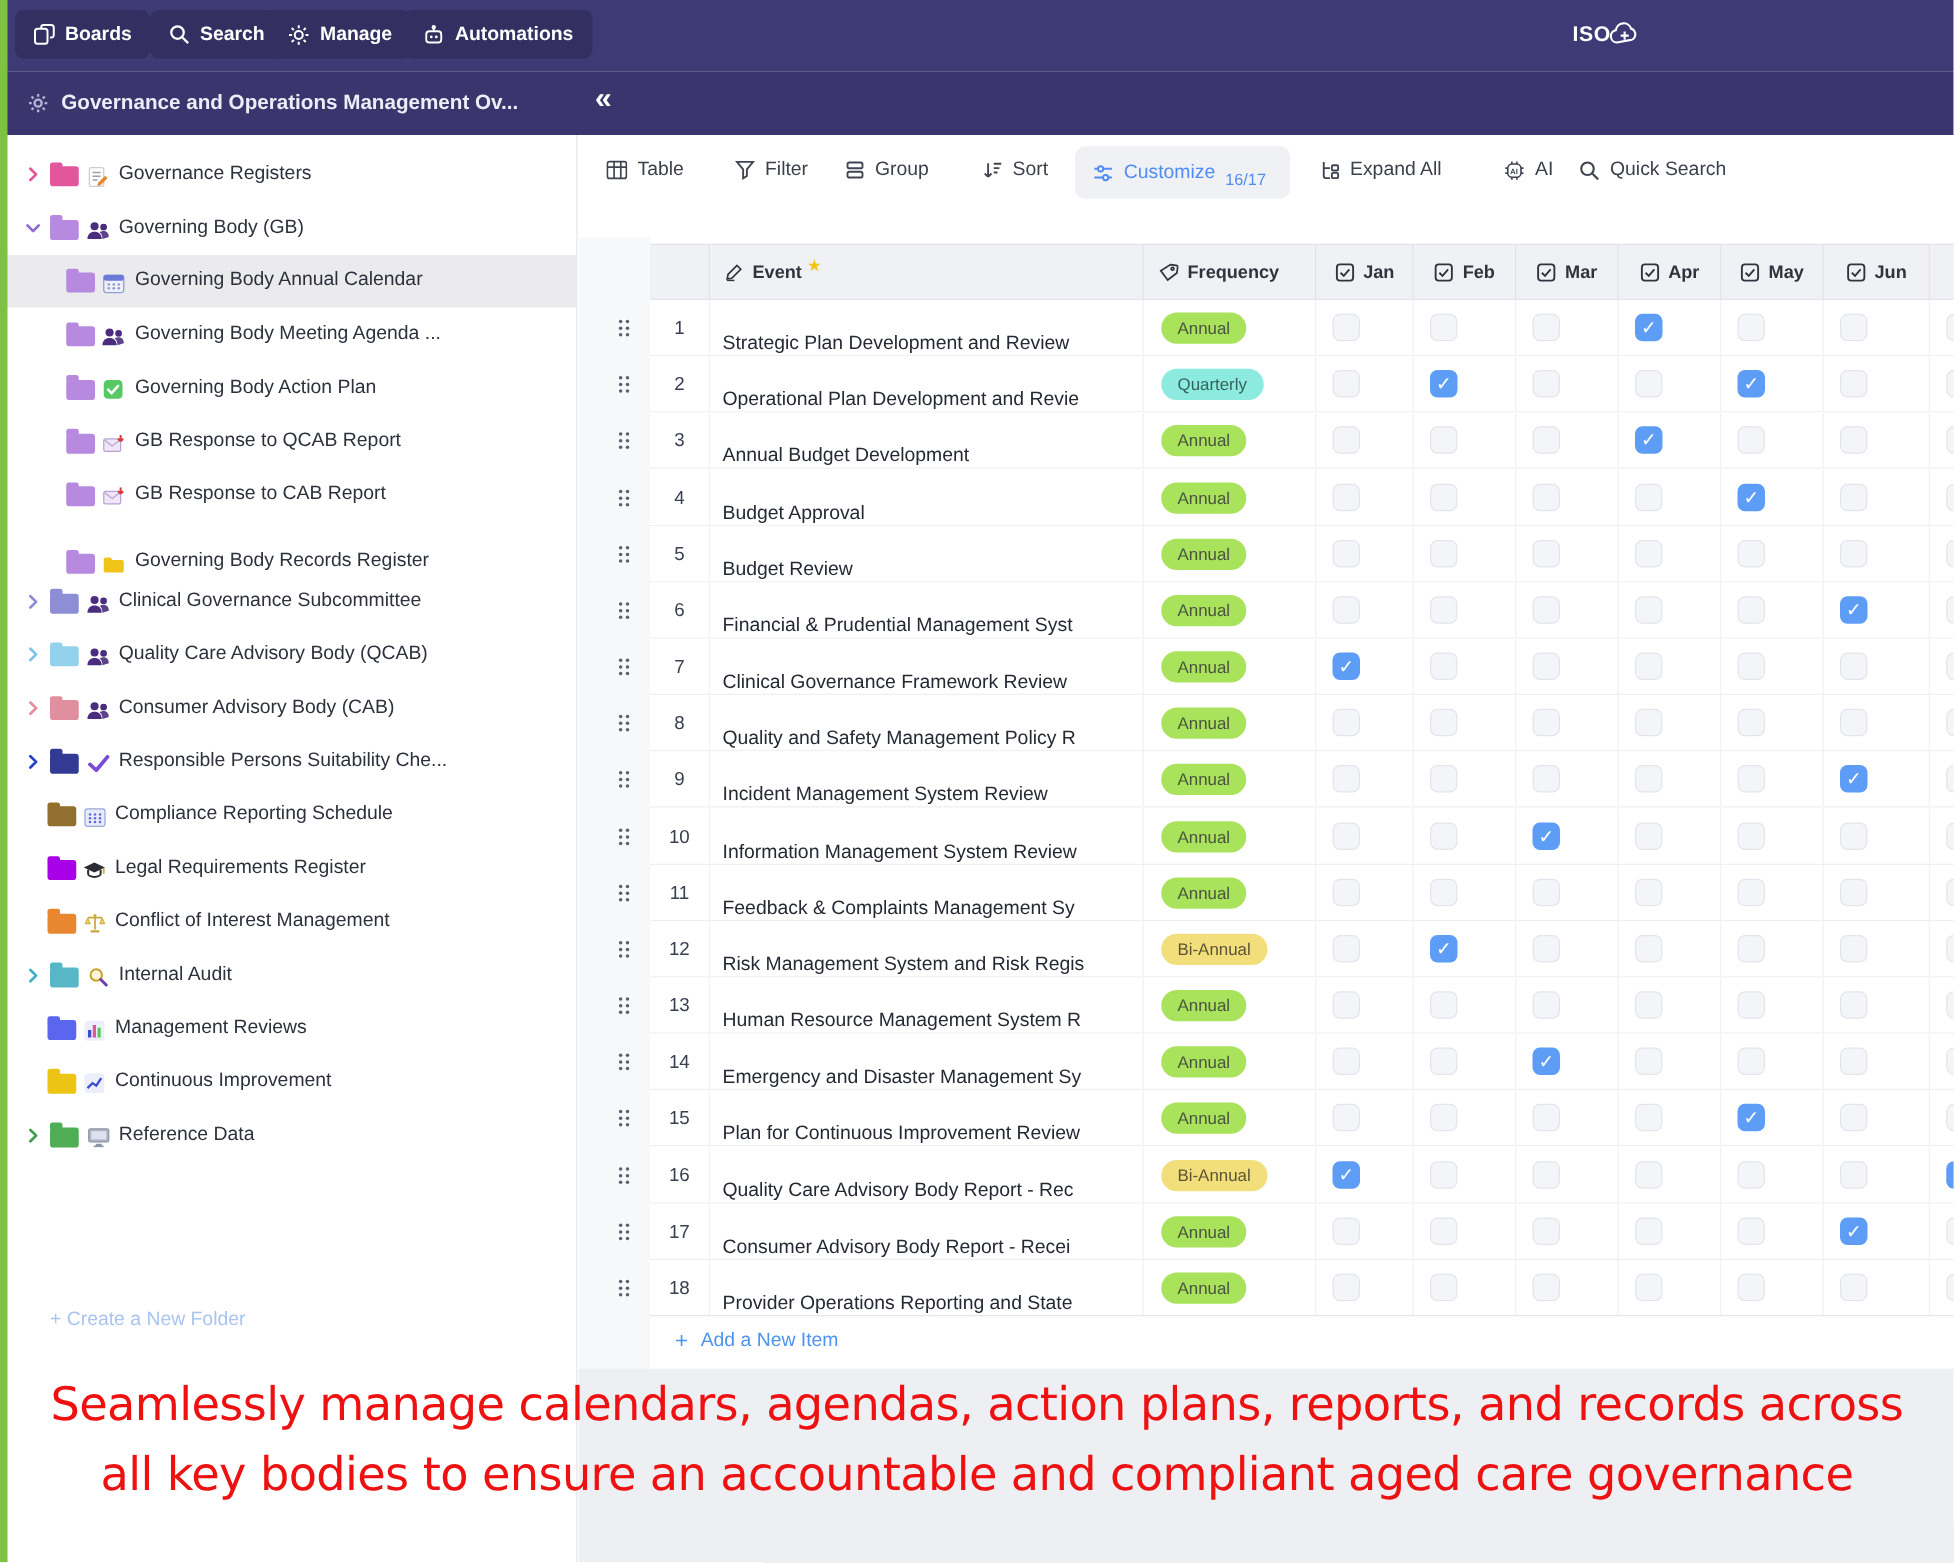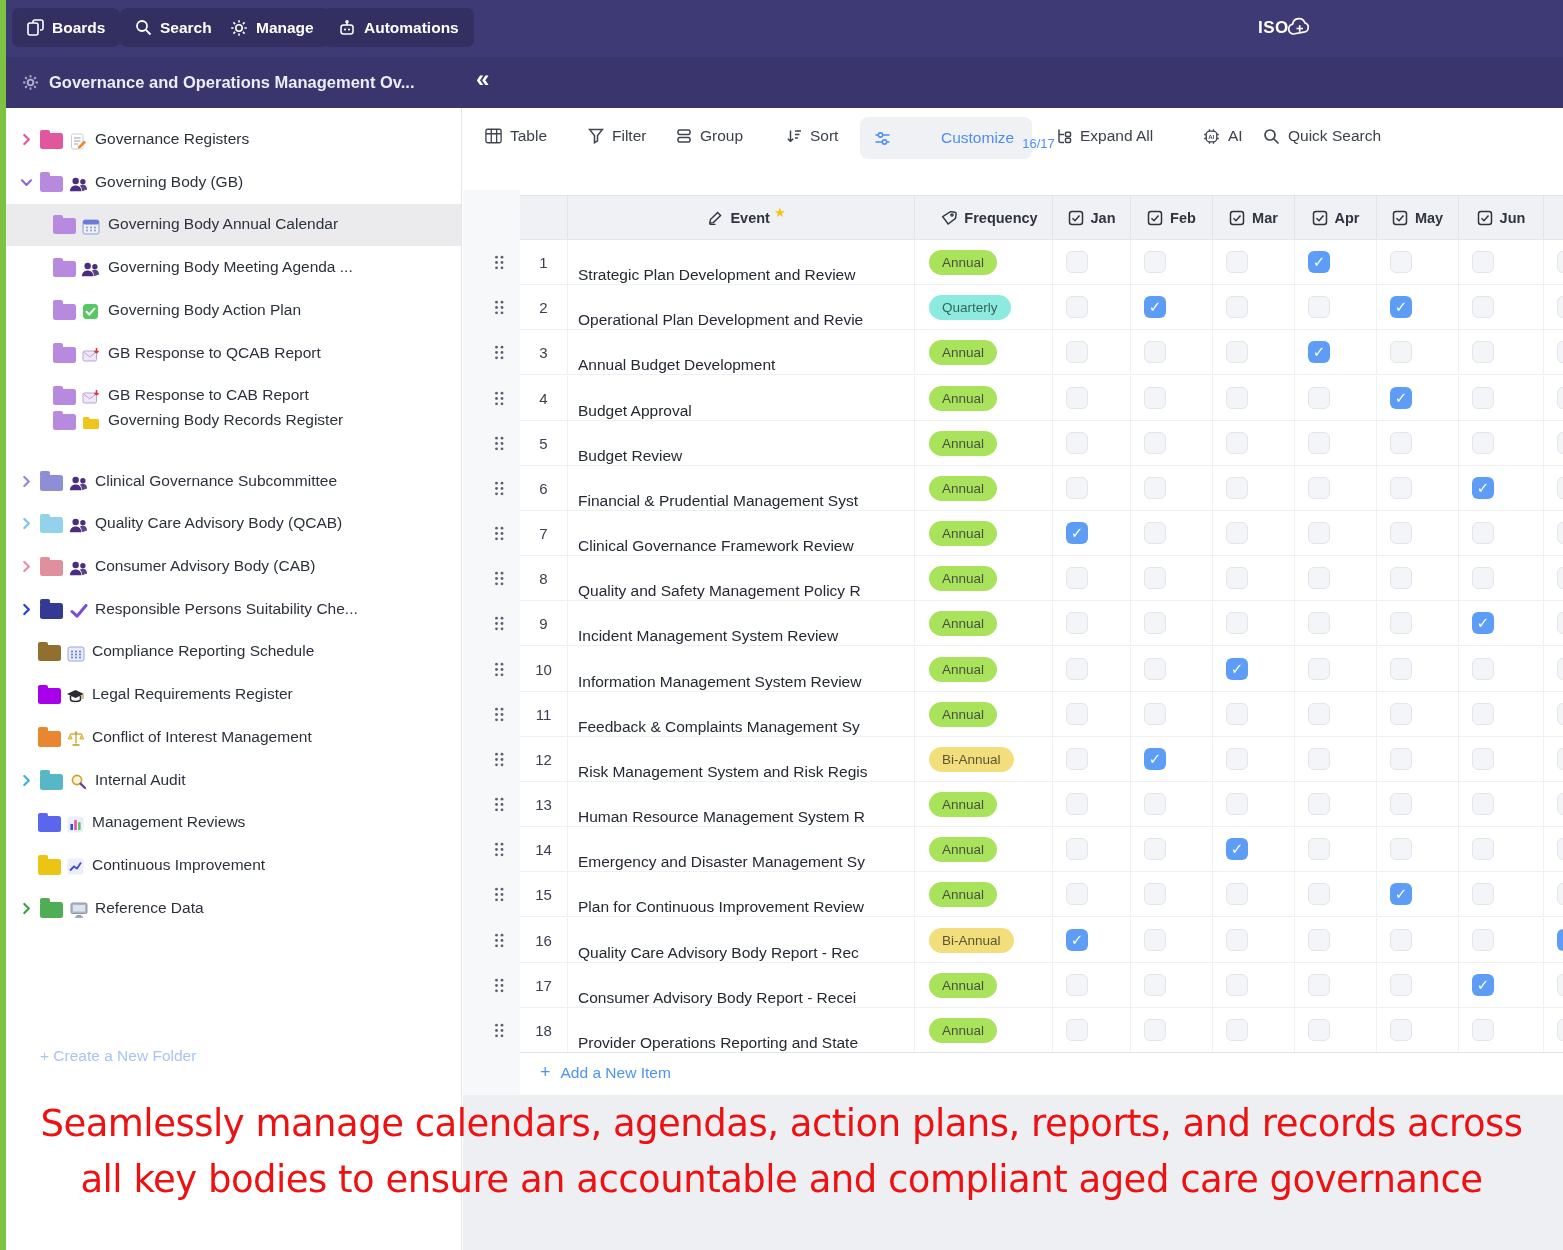--- a/index.html
+++ b/index.html
@@ -43,21 +43,21 @@
   .customize-pill{position:absolute;left:397px;top:9px;width:172px;height:42px;background:#eff1f4;
         border-radius:8px;display:flex;align-items:center;gap:8px;padding-left:14px;box-sizing:border-box;cursor:pointer;}
   .customize-pill .clabel{font-size:15.5px;}
   .customize-pill .ccount{font-size:13px;margin-top:11px;}
   .gutter{position:absolute;left:463px;top:190px;width:57px;height:905px;background:#f7f8fa;}
   .drag{position:absolute;left:31px;width:12px;height:15px;cursor:grab;}
   
   .thead{position:absolute;left:520px;top:195px;height:45px;display:flex;background:#f0f1f4;
          border-top:1px solid #e3e5e9;border-bottom:1px solid #e3e5e9;box-sizing:border-box;}
   .th{display:flex;align-items:center;border-right:1px solid #e2e4e9;box-sizing:border-box;
-      font-size:14.5px;font-weight:bold;color:#2f343e;gap:7px;justify-content:center;}
+      font-size:14.5px;font-weight:bold;color:#2f343e;gap:7px;}
   .th.ml{justify-content:center;}
   .trow{position:absolute;left:520px;height:45px;display:flex;background:#fff;
         border-bottom:1px solid #eef0f2;box-sizing:border-box;}
   .td{display:flex;align-items:center;border-right:1px solid #f0f1f4;box-sizing:border-box;overflow:hidden;}
   .td.num{justify-content:center;font-size:15px;color:#3a4050;}
   .td.event{padding-left:10px;font-size:15.5px;color:#242933;white-space:nowrap;align-items:flex-end;}
   .badge{border-radius:14px;padding:5px 13px;font-size:13.5px;font-weight:500;white-space:nowrap;}
   .cb{width:22px;height:22px;border-radius:6px;margin-left:13px;box-sizing:border-box;
       background:#f4f5f8;border:1px solid #e2e5eb;cursor:pointer;}
   .cb.on{background:#5d9df6;border:none;color:#fff;display:flex;align-items:center;
@@ -272,21 +272,21 @@
           <span class="folder" style="left:53px;background:#b78ae0"></span>
           <span class="sicon" style="left:81px">
             <svg width="18" height="16" viewBox="0 0 18 16">
               <rect x="1" y="4" width="13.5" height="10" rx="1.5" fill="#efe6f7" stroke="#b9a3d6"></rect>
               <path d="M1.5 5l6.2 4.8L14 5" fill="none" stroke="#b9a3d6"></path>
               <path d="M14.5 1v5m0 0l-2-2m2 2l2-2" stroke="#d83a3a" stroke-width="1.6" fill="none"></path>
             </svg>
           </span>
           <span class="slabel" style="left:108px">GB Response to CAB Report</span>
         </div>
-        <div class="side-item" style="top: 292px;">
+        <div class="side-item" style="top: 321px;">
           <span class="folder" style="left:53px;background:#b78ae0"></span>
           <span class="sicon" style="left:81px">
             <svg width="18" height="15" viewBox="0 0 18 15">
               <path d="M1 3.5C1 2.7 1.7 2 2.5 2h4L8 4h7.5c.8 0 1.5.7 1.5 1.5v7c0 .8-.7 1.5-1.5 1.5h-13C1.7 14 1 13.3 1 12.5z" fill="#f0c419"></path>
             </svg>
           </span>
           <span class="slabel" style="left:108px">Governing Body Records Register</span>
         </div>
         <div class="side-item" style="top: 352.6px;">
           <span class="chev" style="left:20px">
@@ -493,21 +493,21 @@
       <span>Sort</span>
     </div>
     <div class="customize-pill">
       <span>
           <svg width="17" height="17" viewBox="0 0 17 17" fill="none" stroke="#4f8df2" stroke-width="1.6">
             <path d="M1.5 5h14M1.5 12h14"></path>
             <circle cx="6.5" cy="5" r="2.1" fill="#fff"></circle>
             <circle cx="10.5" cy="12" r="2.1" fill="#fff"></circle>
           </svg>
         </span>
-      <span class="clabel" id="customize-label" style="color: rgb(79, 141, 242); margin-left: 42px;">Customize</span>
+      <span class="clabel" id="customize-label" style="color: rgb(79, 141, 242);">Customize</span>
       <span class="ccount" id="customize-count" style="color: rgb(79, 141, 242);">16/17</span>
     </div>
     <div class="tool" style="left:592px">
       <span>
           <svg width="17" height="17" viewBox="0 0 17 17" fill="none" stroke="#3f4450" stroke-width="1.5">
             <path d="M4 1.5v11a2 2 0 0 0 2 2h3"></path>
             <path d="M4 6.5h5"></path>
             <rect x="10.5" y="4.2" width="5" height="4.2" rx="1"></rect>
             <rect x="10.5" y="12" width="5" height="4.2" rx="1" transform="translate(0,-1.7)"></rect>
           </svg>

